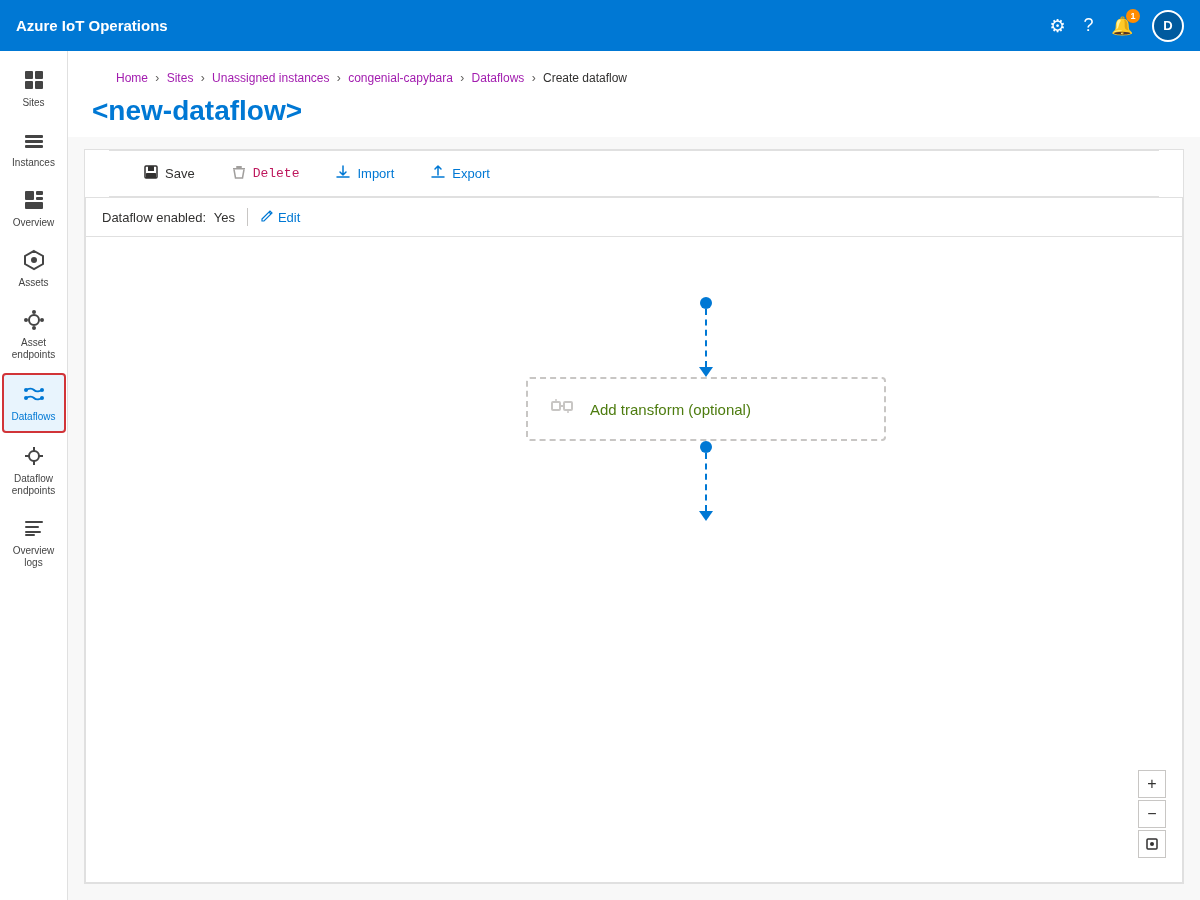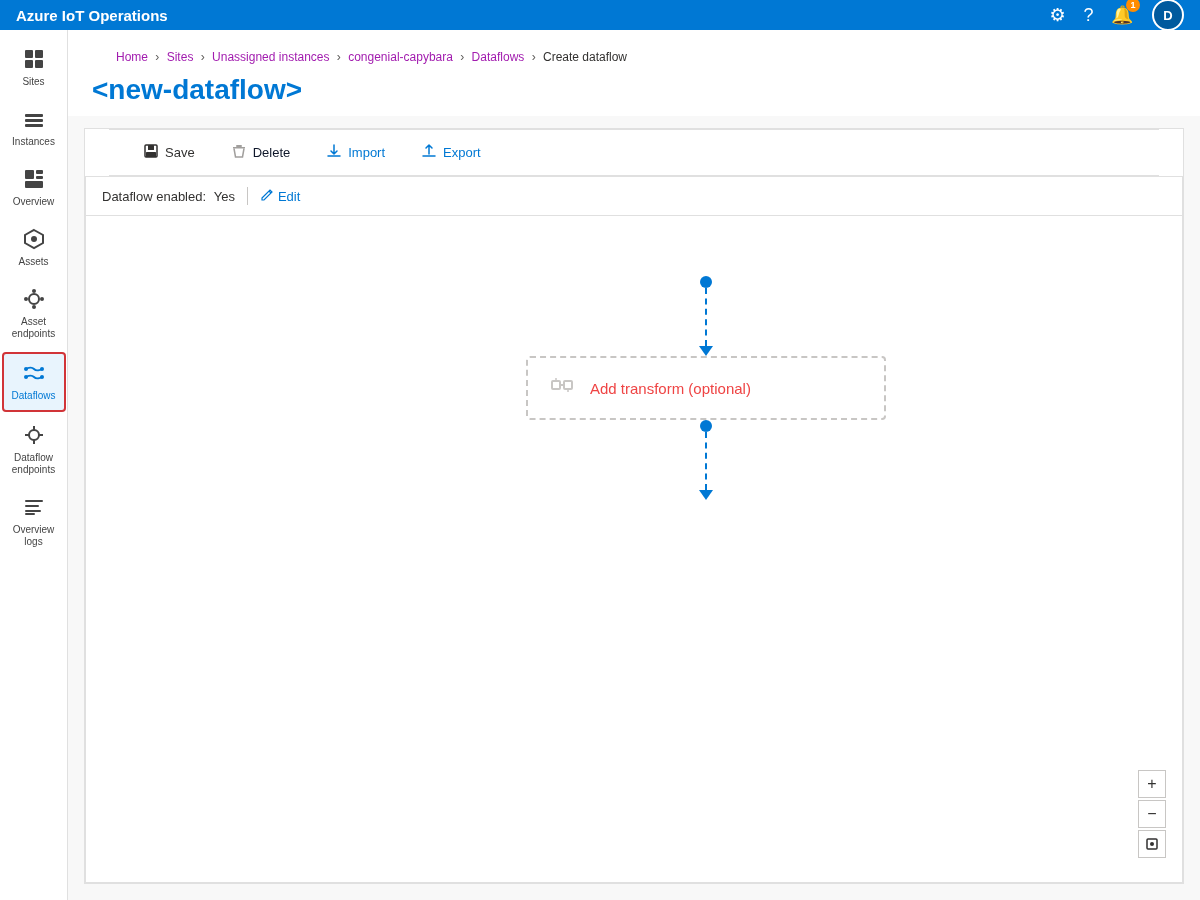--- a/index.html
+++ b/index.html
@@ -2,21 +2,21 @@
 <html><head>
   <meta charset="utf-8">
   <style>
     * { margin: 0; padding: 0; box-sizing: border-box; }
     body { font-family: 'Segoe UI', Arial, sans-serif; background: #f3f2f1; width: 1200px; height: 900px; overflow: hidden; display: flex; flex-direction: column; }
 
     
     .topbar {
       background: #0078d4;
       color: white;
-      height: 30px;
+      height: 51px;
       display: flex;
       align-items: center;
       padding: 0 16px;
       flex-shrink: 0;
     }
     .topbar-title {
       font-size: 15px;
       font-weight: 600;
       flex: 1;
     }
@@ -245,21 +245,21 @@
     }
     .flow-node-icon {
       font-size: 22px;
       color: #605e5c;
     }
     .flow-node-icon.blue {
       color: #0078d4;
     }
     .flow-node-label {
       font-size: 15px;
-      color: #ef4444;
+      color: #4d7c0f;
     }
     .flow-node-label.blue {
       color: #0078d4;
     }
 
     
     .connector {
       display: flex;
       flex-direction: column;
       align-items: center;
@@ -486,21 +486,21 @@
           </button>
 
           <button class="toolbar-btn disabled">
             <span class="btn-icon">
               <svg width="16" height="16" viewBox="0 0 16 16" fill="none">
                   <rect x="5" y="2" width="6" height="2" rx="1" fill="#a19f9d"></rect>
                   <rect x="2" y="4" width="12" height="1.5" fill="#a19f9d"></rect>
                   <path d="M3 5.5 L4.5 14 L11.5 14 L13 5.5" stroke="#a19f9d" stroke-width="1.5" fill="none"></path>
                 </svg>
             </span>
-            <span style="color:#0f172a;">Delete</span>
+            <span style="color:#be185d;font-family:Liberation Mono, monospace;">Delete</span>
           </button>
 
           <button class="toolbar-btn">
             <span class="btn-icon">
               <svg width="16" height="16" viewBox="0 0 16 16" fill="none">
                   <path d="M8 2 L8 11 M5 8 L8 11 L11 8" stroke="#0078d4" stroke-width="1.5" fill="none" stroke-linecap="round" stroke-linejoin="round"></path>
                   <path d="M2 13 L14 13" stroke="#0078d4" stroke-width="1.5" stroke-linecap="round"></path>
                 </svg>
             </span>
             <span style="color:#0078d4;">Import</span>

